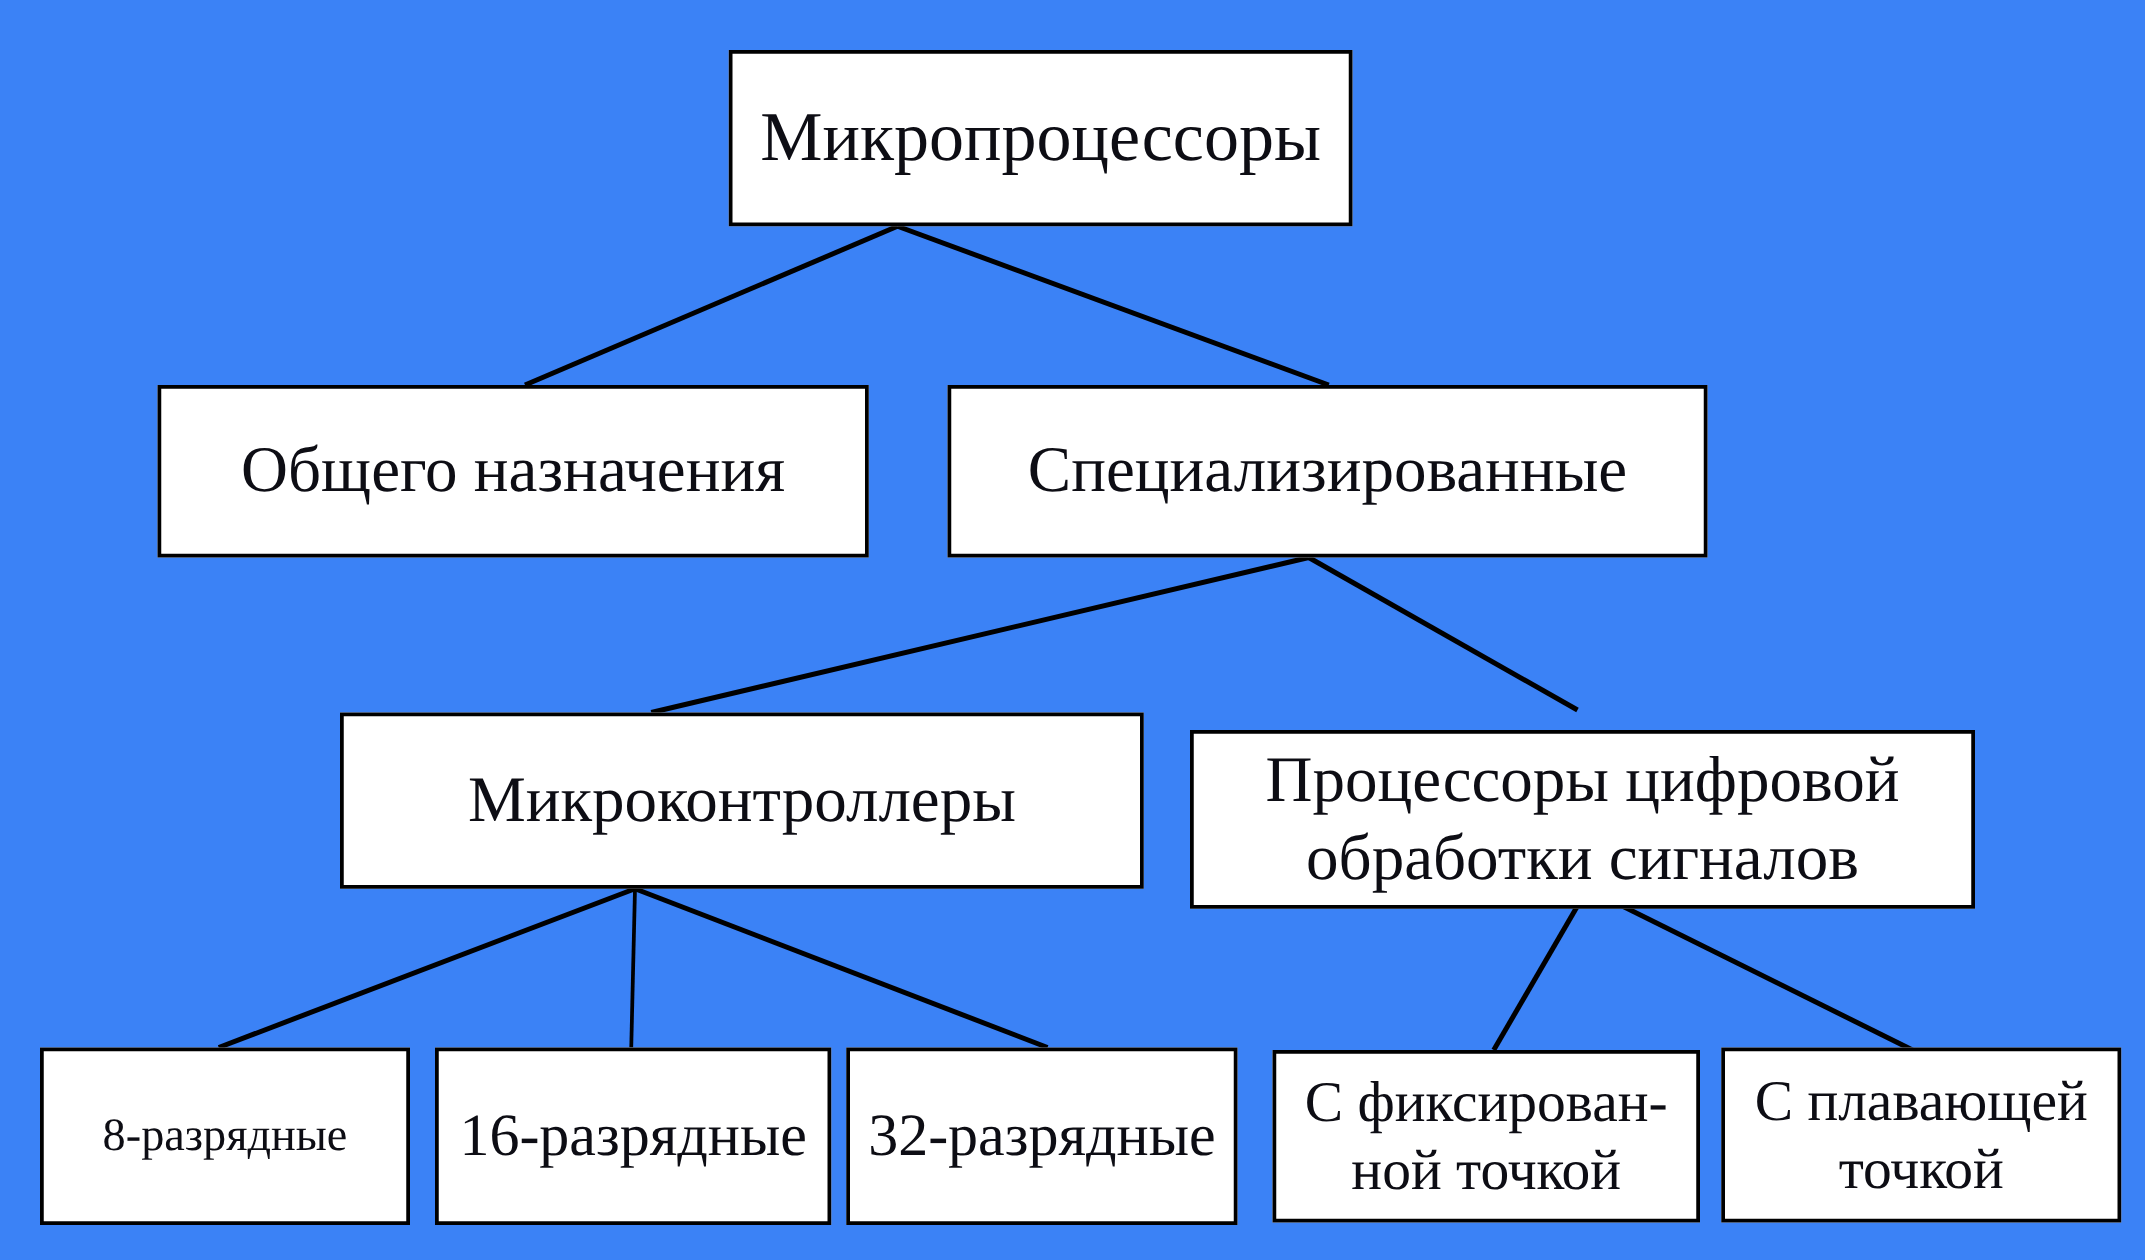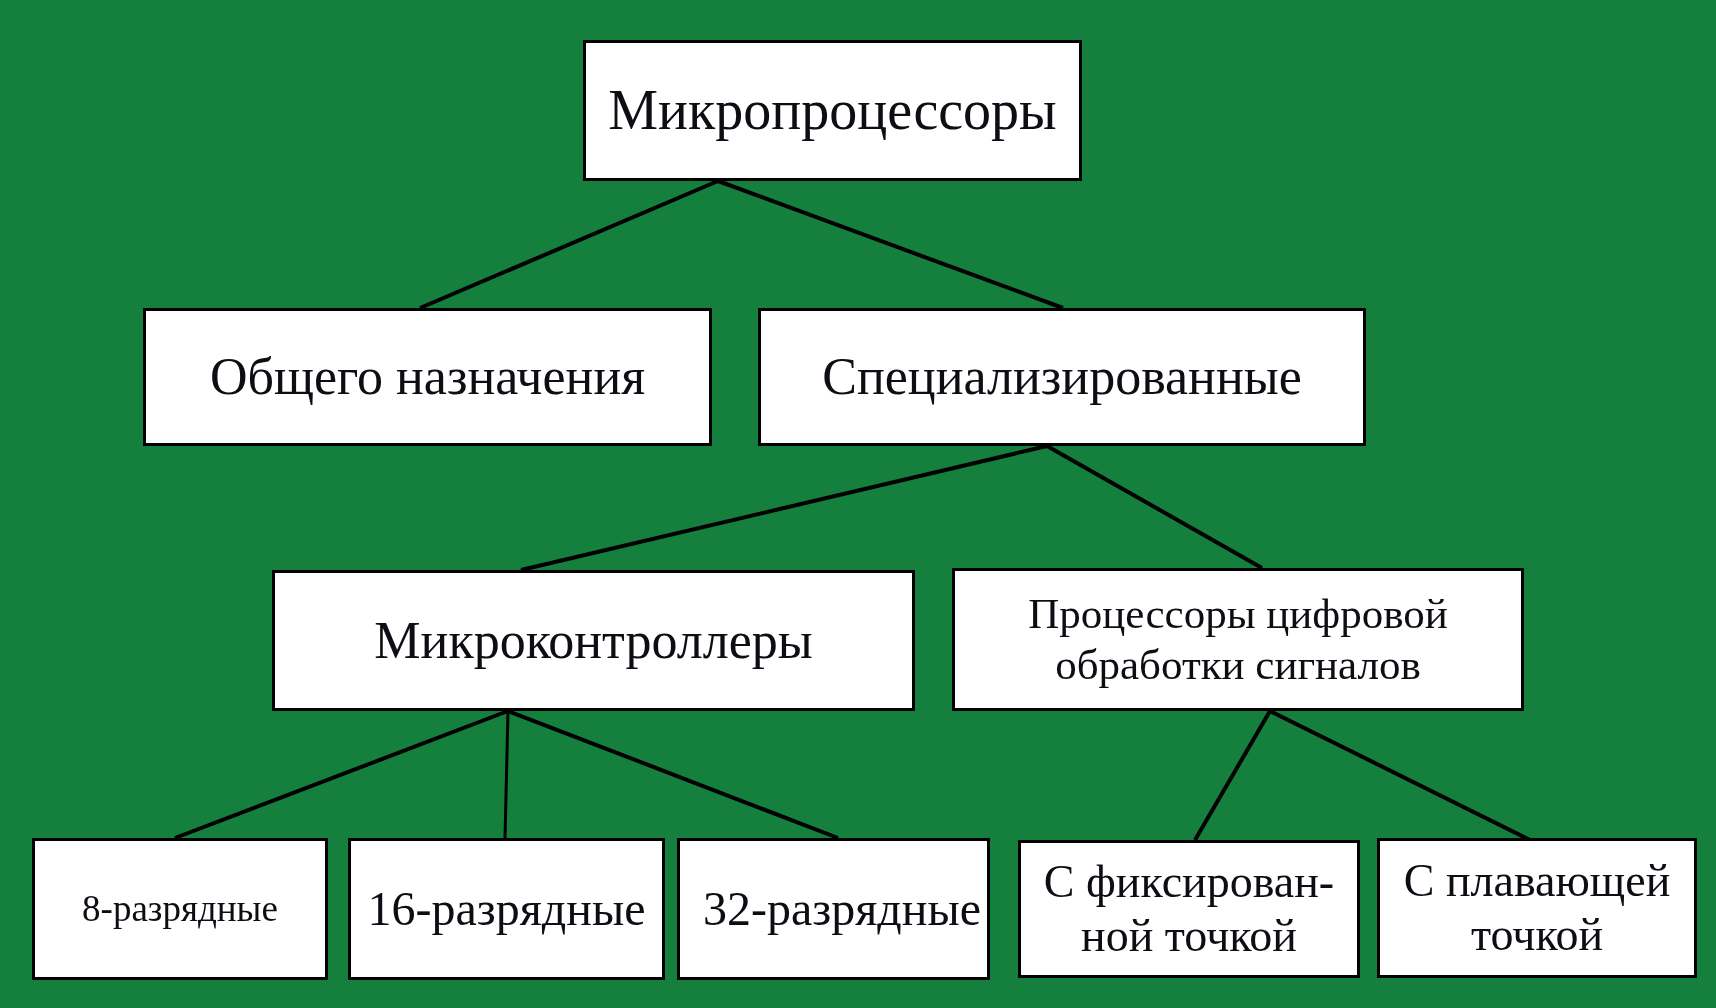--- a/index.html
+++ b/index.html
@@ -8,21 +8,21 @@
     padding: 0;
     background: #ffffff;
   }
   body {
     font-family: "Liberation Serif", "DejaVu Serif", serif;
   }
   #diagram-root {
     position: relative;
     width: 1716px;
     height: 1008px;
-    background: #15803d;
+    background: #3b82f6;
     overflow: hidden;
   }
   #edge-layer {
     position: absolute;
     left: 0;
     top: 0;
     width: 1716px;
     height: 1008px;
     pointer-events: none;
   }
@@ -44,31 +44,31 @@
     display: block;
     width: 100%;
     padding: 0 6px;
     box-sizing: border-box;
   }
 
   
   #node-root        { left: 583px;  top: 40px;  width: 499px; height: 141px; font-size: 56px; }
 
   
-  #node-general     { left: 143px;  top: 308px; width: 569px; height: 138px; font-size: 52px; }
+  #node-general     { left: 126px;  top: 308px; width: 569px; height: 138px; font-size: 52px; }
   #node-special     { left: 758px;  top: 308px; width: 608px; height: 138px; font-size: 52px; }
 
   
   #node-mcu         { left: 272px;  top: 570px; width: 643px; height: 141px; font-size: 52px; }
-  #node-dsp         { left: 952px;  top: 568px; width: 572px; height: 143px; font-size: 43px; }
+  #node-dsp         { left: 952px;  top: 584px; width: 628px; height: 143px; font-size: 52px; }
 
   
   #node-bit8        { left: 32px;   top: 838px; width: 296px; height: 142px; font-size: 37px; }
   #node-bit16       { left: 348px;  top: 838px; width: 317px; height: 142px; font-size: 48px; text-align: center; }
-  #node-bit32       { left: 677px;  top: 838px; width: 313px; height: 142px; font-size: 48px; text-align: right; }
+  #node-bit32       { left: 677px;  top: 838px; width: 313px; height: 142px; font-size: 48px; }
   #node-fixed       { left: 1018px; top: 840px; width: 342px; height: 138px; font-size: 46px; }
   #node-float       { left: 1377px; top: 838px; width: 320px; height: 140px; font-size: 46px; }
 </style>
 </head>
 <body>
 
 <div id="diagram-root">
 
   <svg id="edge-layer" viewBox="0 0 1716 1008" width="1716" height="1008" xmlns="http://www.w3.org/2000/svg">
     <g stroke="#000000" stroke-width="4" fill="none" stroke-linecap="butt">

